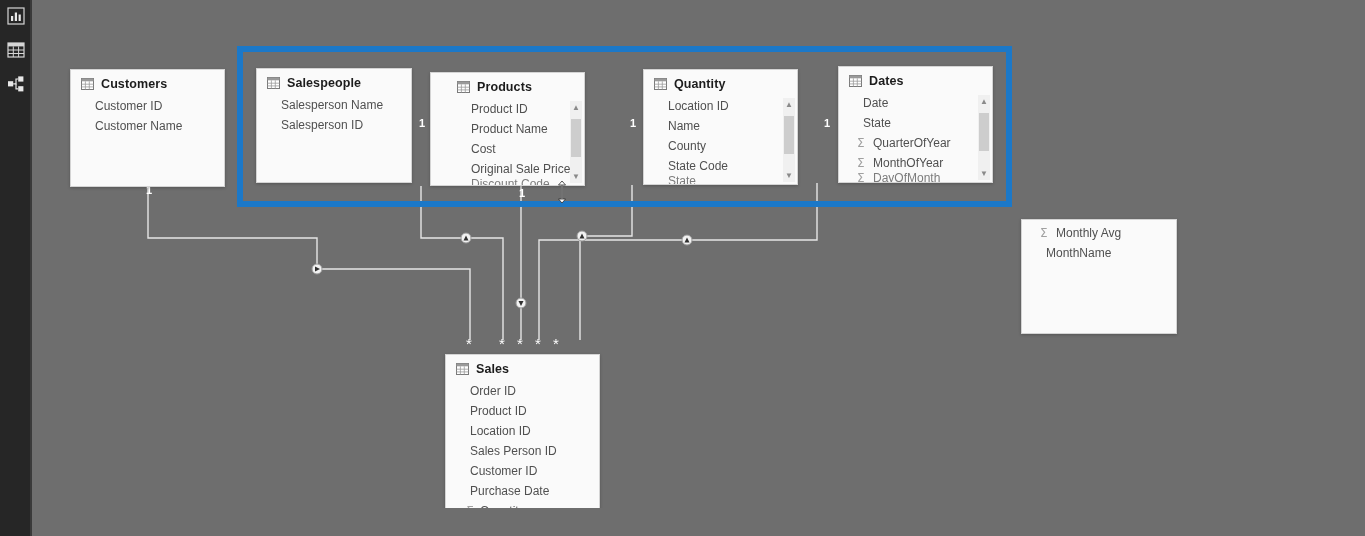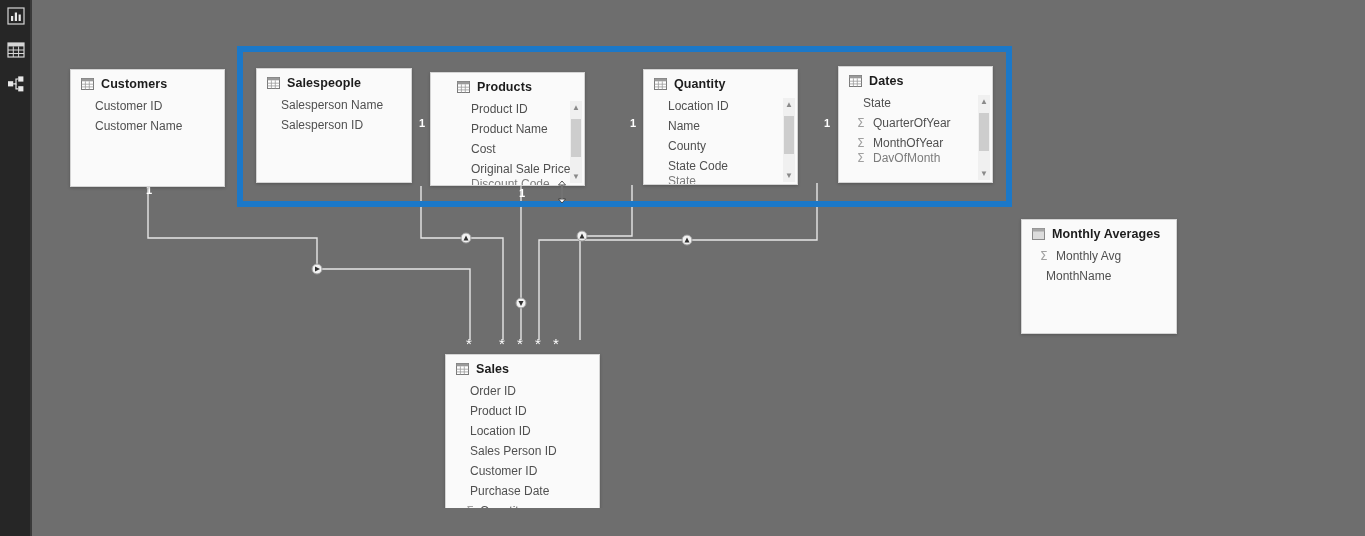--- a/index.html
+++ b/index.html
@@ -393,20 +393,23 @@
           <line x1="4.4" y1="3.3" x2="4.4" y2="11.5" stroke="#9a9a9a" stroke-width="0.8"></line>
           <line x1="8.3" y1="3.3" x2="8.3" y2="11.5" stroke="#9a9a9a" stroke-width="0.8"></line>
           <line x1="0.5" y1="6.2" x2="12.5" y2="6.2" stroke="#9a9a9a" stroke-width="0.8"></line>
           <line x1="0.5" y1="8.9" x2="12.5" y2="8.9" stroke="#9a9a9a" stroke-width="0.8"></line>
         </svg>
       </span>
       <span class="card-title">Dates</span>
     </div>
     <div class="field-list">
       <div class="field-row">
+        <span>Date</span>
+      </div>
+      <div class="field-row">
         <span>State</span>
       </div>
       <div class="field-row measure">
         <span class="sigma">Σ</span>
         <span>QuarterOfYear</span>
       </div>
       <div class="field-row measure">
         <span class="sigma">Σ</span>
         <span>MonthOfYear</span>
       </div>
@@ -457,29 +460,20 @@
         <span>Purchase Date</span>
       </div>
       <div class="field-row measure">
         <span class="sigma">Σ</span>
         <span>Quantity</span>
       </div>
     </div>
   </div>
 
   <div class="table-card" style="left:989px; top:219px; width:156px; height:115px;">
-    <div class="card-header">
-      <span class="table-icon">
-        <svg width="13" height="12" viewBox="0 0 13 12">
-          <rect x="0.5" y="0.5" width="12" height="11" fill="#dcdcdc" stroke="#8a8a8a" stroke-width="1"></rect>
-          <rect x="0.5" y="0.5" width="12" height="3" fill="#a6a6a6"></rect>
-        </svg>
-      </span>
-      <span class="card-title">Monthly Averages</span>
-    </div>
     <div class="field-list">
       <div class="field-row measure">
         <span class="sigma">Σ</span>
         <span>Monthly Avg</span>
       </div>
       <div class="field-row">
         <span>MonthName</span>
       </div>
     </div>
   </div>

